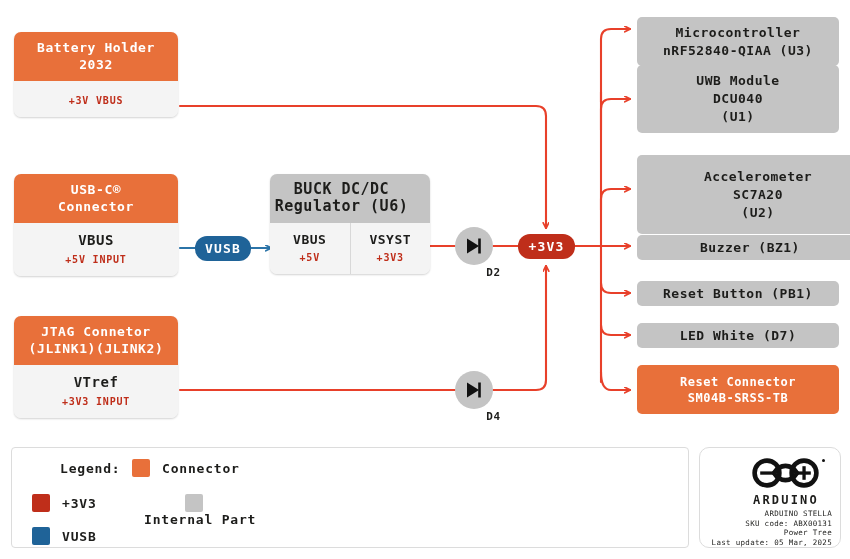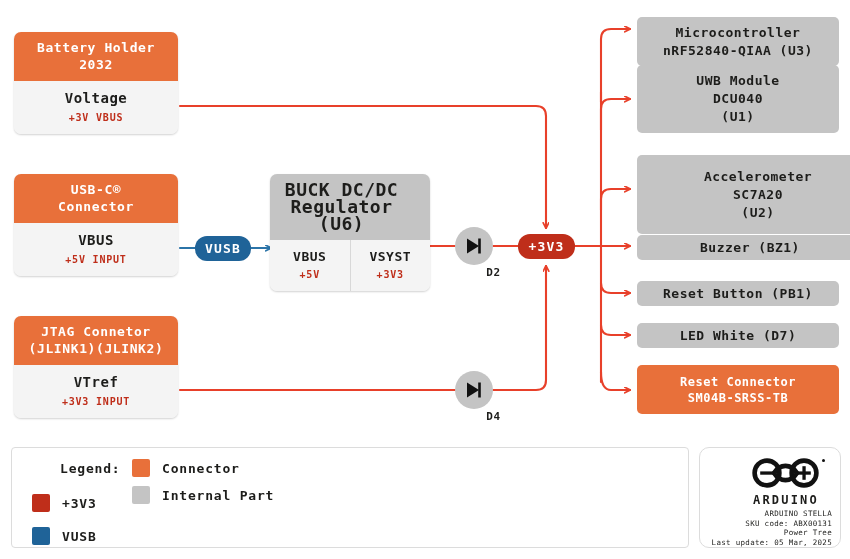--- a/index.html
+++ b/index.html
@@ -32,21 +32,21 @@
   .srcblock .volt{
     font-size:10px;font-weight:bold;color:#bf2e1a;letter-spacing:.8px;margin-top:5px;
   }
 
   
   .reg{
     position:absolute;border-radius:7px;overflow:hidden;background:#f4f4f4;
     box-shadow:0 1px 2px rgba(0,0,0,.18);
   }
   .reg .hdr{
-    background:#c4c4c4;color:#1d1d1b;font-size:18px;font-weight:bold;
+    background:#c4c4c4;color:#1d1d1b;font-size:15px;font-weight:bold;
     letter-spacing:.5px;line-height:17px;text-align:center;padding:7px 21px 8px 4px;
   }
   .reg .rails{display:flex;}
   .reg .rail{
     flex:1;text-align:center;padding:9px 2px 11px 2px;background:#f4f4f4;
   }
   .reg .rail + .rail{border-left:1px solid #d8d8d8;}
   .reg .rail .rn{font-size:13px;font-weight:bold;letter-spacing:.5px;}
   .reg .rail .rv{font-size:10px;font-weight:bold;color:#bf2e1a;letter-spacing:.8px;margin-top:5px;}
 
@@ -147,21 +147,20 @@
       <path d="M250,248 L271,248" marker-end="url(#ar-blue)"></path>
     </g>
   </svg>
 
   <div class="srcblock" style="left:14px;top:32px;width:164px;">
     <div class="hdr">
       <div>Battery Holder</div>
       <div>2032</div>
     </div>
     <div class="body">
-      <div class="bigname">Voltage</div>
       <div class="volt">+3V VBUS</div>
     </div>
   </div>
 
   <div class="srcblock" style="left:14px;top:174px;width:164px;">
     <div class="hdr">
       <div>USB-C®</div>
       <div>Connector</div>
     </div>
     <div class="body">
@@ -270,21 +269,21 @@
     <div class="lgrow" style="left:120px;top:11px;">
       <span class="swatch" style="background:#E8703A;"></span>
       <span class="lgtext">Connector</span>
     </div>
 
     <div class="lgrow" style="left:20px;top:46px;">
       <span class="swatch" style="background:#BF2E1A;"></span>
       <span class="lgtext">+3V3</span>
     </div>
 
-    <div class="lgrow" style="left:120px;top:38px;">
+    <div class="lgrow" style="left:120px;top:46px;flex-direction:column;">
       <span class="swatch" style="background:#C4C4C4;"></span>
       <span class="lgtext">Internal Part</span>
     </div>
 
     <div class="lgrow" style="left:20px;top:79px;">
       <span class="swatch" style="background:#1F6398;"></span>
       <span class="lgtext">VUSB</span>
     </div>
   </div>
 

